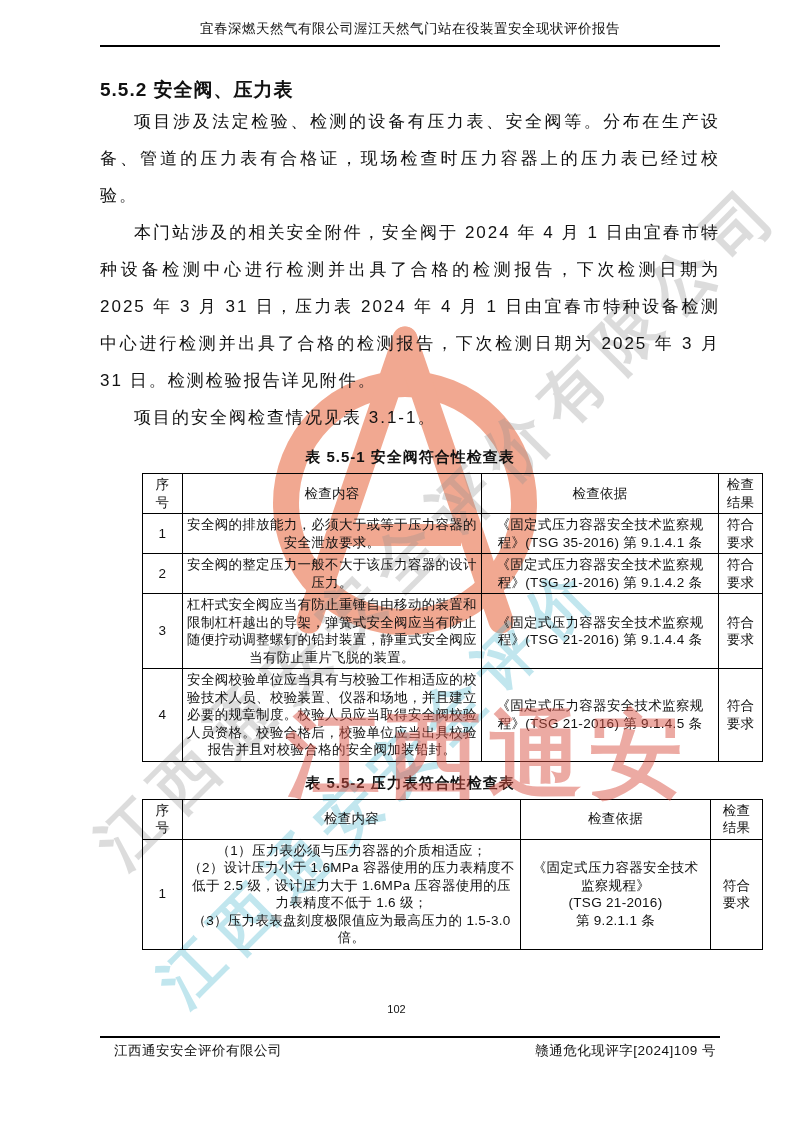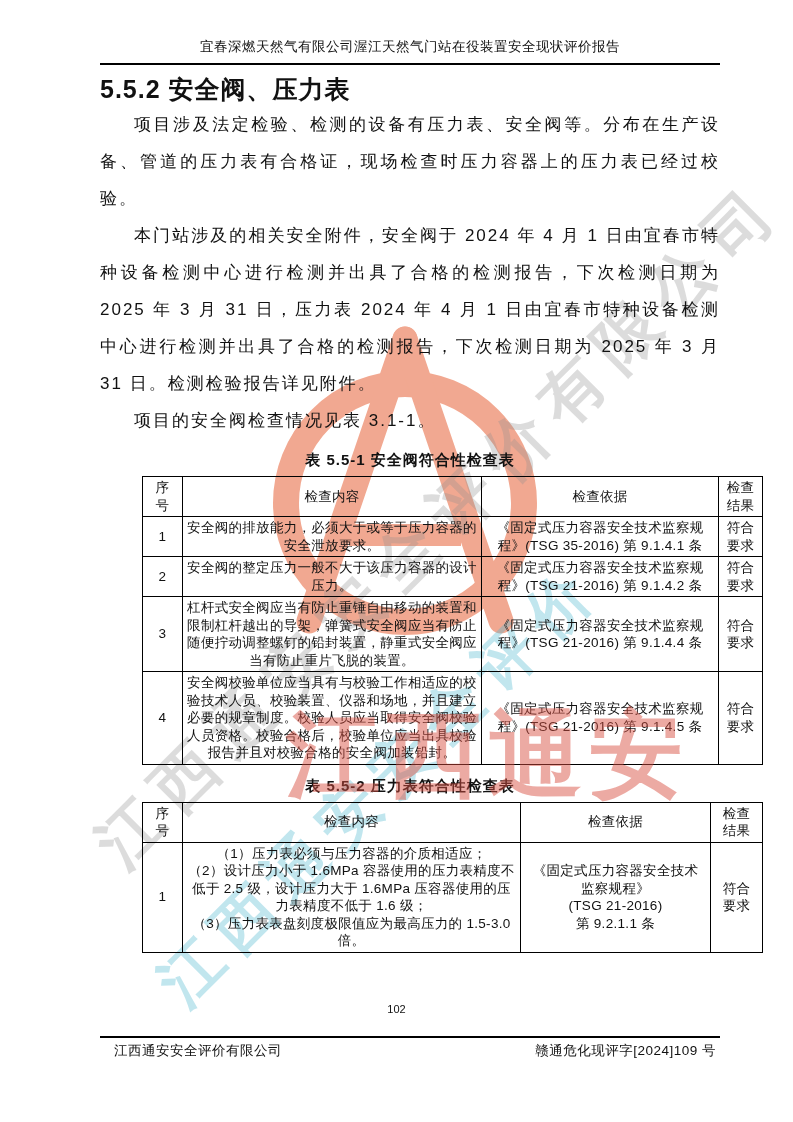--- a/index.html
+++ b/index.html
@@ -5,25 +5,25 @@
   * { margin:0; padding:0; box-sizing:border-box; }
   html,body { background:#e8e8e8; }
   .page {
     position:relative; width:793px; height:1122px; margin:0 auto;
     background:#ffffff; overflow:hidden;
     font-family:"Liberation Sans", sans-serif; color:#111;
   }
   .content { position:absolute; left:100px; top:0; width:620px; z-index:1; }
 
   .doc-header {
-    margin-top:38px; text-align:center; font-size:13.5px; letter-spacing:0.5px;
+    margin-top:20px; text-align:center; font-size:13.5px; letter-spacing:0.5px;
     padding-bottom:7px; border-bottom:2.5px solid #000;
   }
 
-  .section-heading { margin-top:8px; font-size:25px; font-weight:bold; letter-spacing:1px; }
+  .section-heading { margin-top:30px; font-size:19px; font-weight:bold; letter-spacing:1px; }
 
   .para {
     font-size:17px; line-height:37px; letter-spacing:2px;
     text-align:justify; text-justify:inter-ideograph; text-indent:2em;
   }
   .para.first { margin-top:5px; }
 
   .table-caption { margin:12px 0 6px 0; text-align:center; font-size:15px; font-weight:bold; letter-spacing:1px; }
 
   table.check-table { width:100%; border-collapse:collapse; table-layout:fixed;margin-left:42px; }

